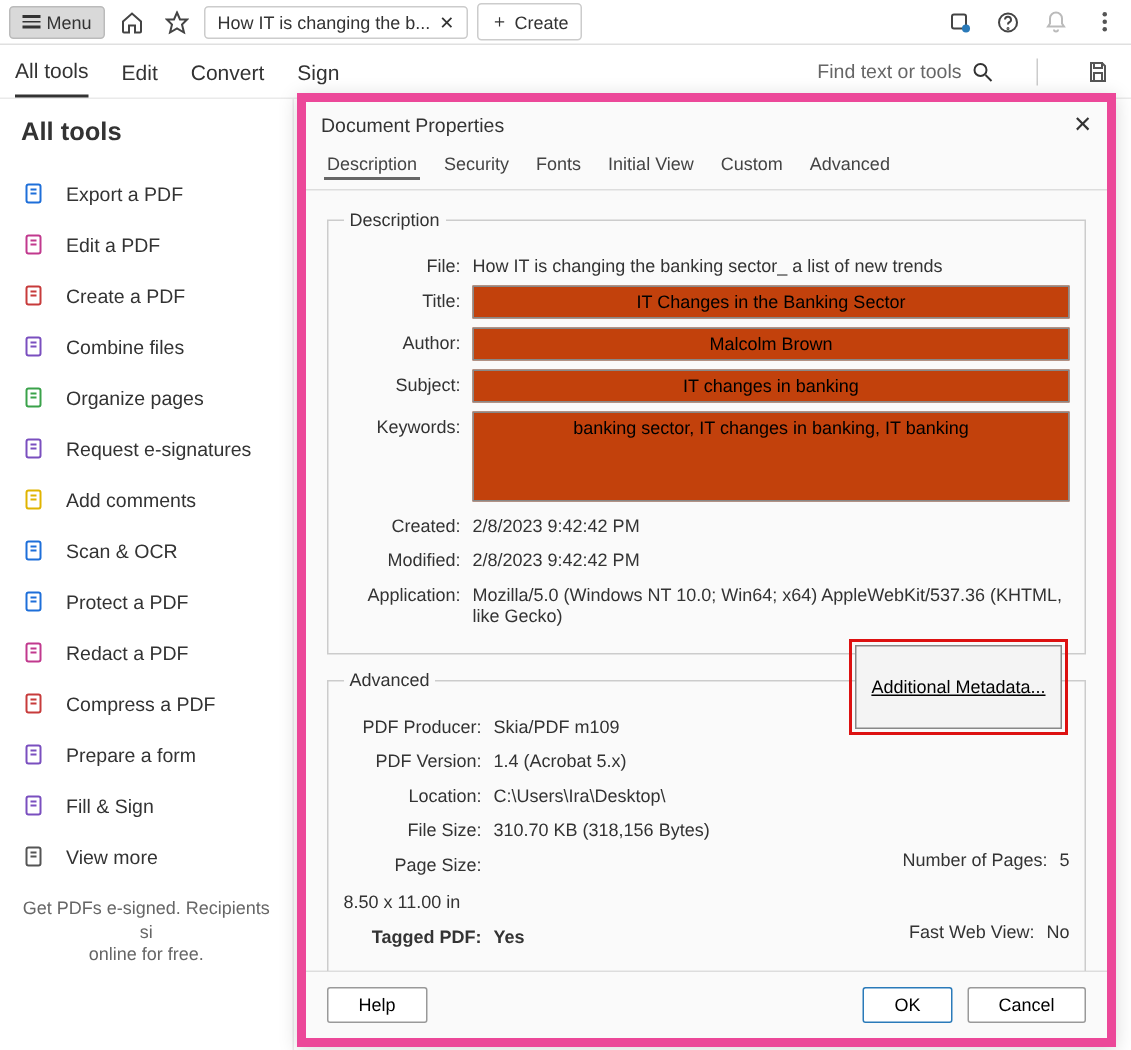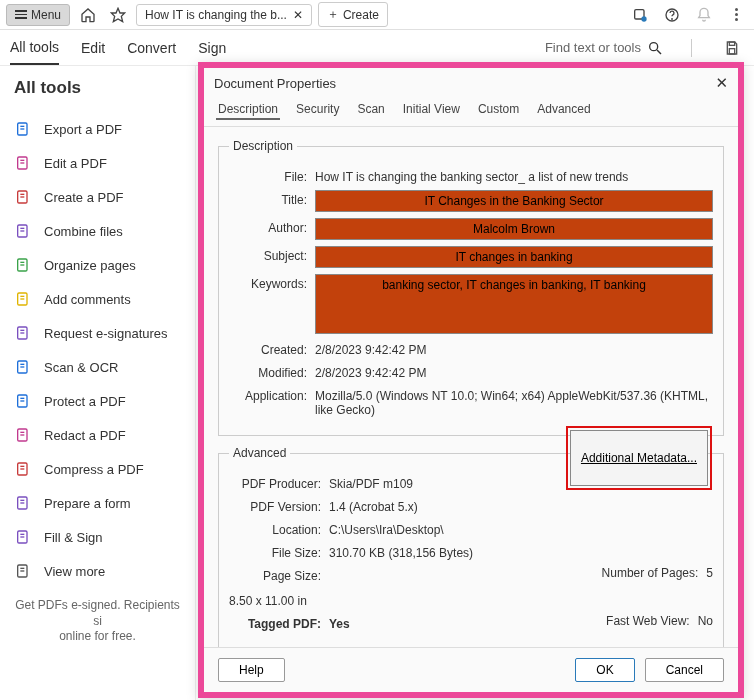--- a/index.html
+++ b/index.html
@@ -178,37 +178,37 @@
             <svg width="16" height="16" viewBox="0 0 24 24" fill="none" stroke="#3aa24a" stroke-width="2">
               <rect x="4" y="3" width="14" height="18" rx="2"></rect>
               <line x1="8" y1="8" x2="14" y2="8"></line>
               <line x1="8" y1="12" x2="14" y2="12"></line>
             </svg>
           </span>
           <span>Organize pages</span>
         </div>
         <div class="side-item">
           <span class="side-icon">
+            <svg width="16" height="16" viewBox="0 0 24 24" fill="none" stroke="#7a4fbf" stroke-width="2">
+              <rect x="4" y="3" width="14" height="18" rx="2"></rect>
+              <line x1="8" y1="8" x2="14" y2="8"></line>
+              <line x1="8" y1="12" x2="14" y2="12"></line>
+            </svg>
+          </span>
+          <span>Request e-signatures</span>
+        </div>
+        <div class="side-item">
+          <span class="side-icon">
             <svg width="16" height="16" viewBox="0 0 24 24" fill="none" stroke="#e0b400" stroke-width="2">
               <rect x="4" y="3" width="14" height="18" rx="2"></rect>
               <line x1="8" y1="8" x2="14" y2="8"></line>
               <line x1="8" y1="12" x2="14" y2="12"></line>
             </svg>
           </span>
           <span>Add comments</span>
-        </div>
-        <div class="side-item">
-          <span class="side-icon">
-            <svg width="16" height="16" viewBox="0 0 24 24" fill="none" stroke="#7a4fbf" stroke-width="2">
-              <rect x="4" y="3" width="14" height="18" rx="2"></rect>
-              <line x1="8" y1="8" x2="14" y2="8"></line>
-              <line x1="8" y1="12" x2="14" y2="12"></line>
-            </svg>
-          </span>
-          <span>Request e-signatures</span>
         </div>
         <div class="side-item">
           <span class="side-icon">
             <svg width="16" height="16" viewBox="0 0 24 24" fill="none" stroke="#1e6fd9" stroke-width="2">
               <rect x="4" y="3" width="14" height="18" rx="2"></rect>
               <line x1="8" y1="8" x2="14" y2="8"></line>
               <line x1="8" y1="12" x2="14" y2="12"></line>
             </svg>
           </span>
           <span>Scan &amp; OCR</span>
@@ -280,21 +280,21 @@
 </div>
 
 <div class="dialog">
   <div class="dlg-head">
     <span>Document Properties</span>
     <span style="cursor:pointer;font-size:15px;">✕</span>
   </div>
   <div class="dlg-tabs" id="dlg-tabs">
       <span class="dlg-tab active">Description</span>
       <span class="dlg-tab">Security</span>
-      <span class="dlg-tab">Scan</span>
+      <span class="dlg-tab">Fonts</span>
       <span class="dlg-tab">Initial View</span>
       <span class="dlg-tab">Custom</span>
       <span class="dlg-tab">Advanced</span>
     </div>
 
   <div class="dlg-body">
     <fieldset>
       <legend>Description</legend>
       <div class="row">
           <label>File:</label>

